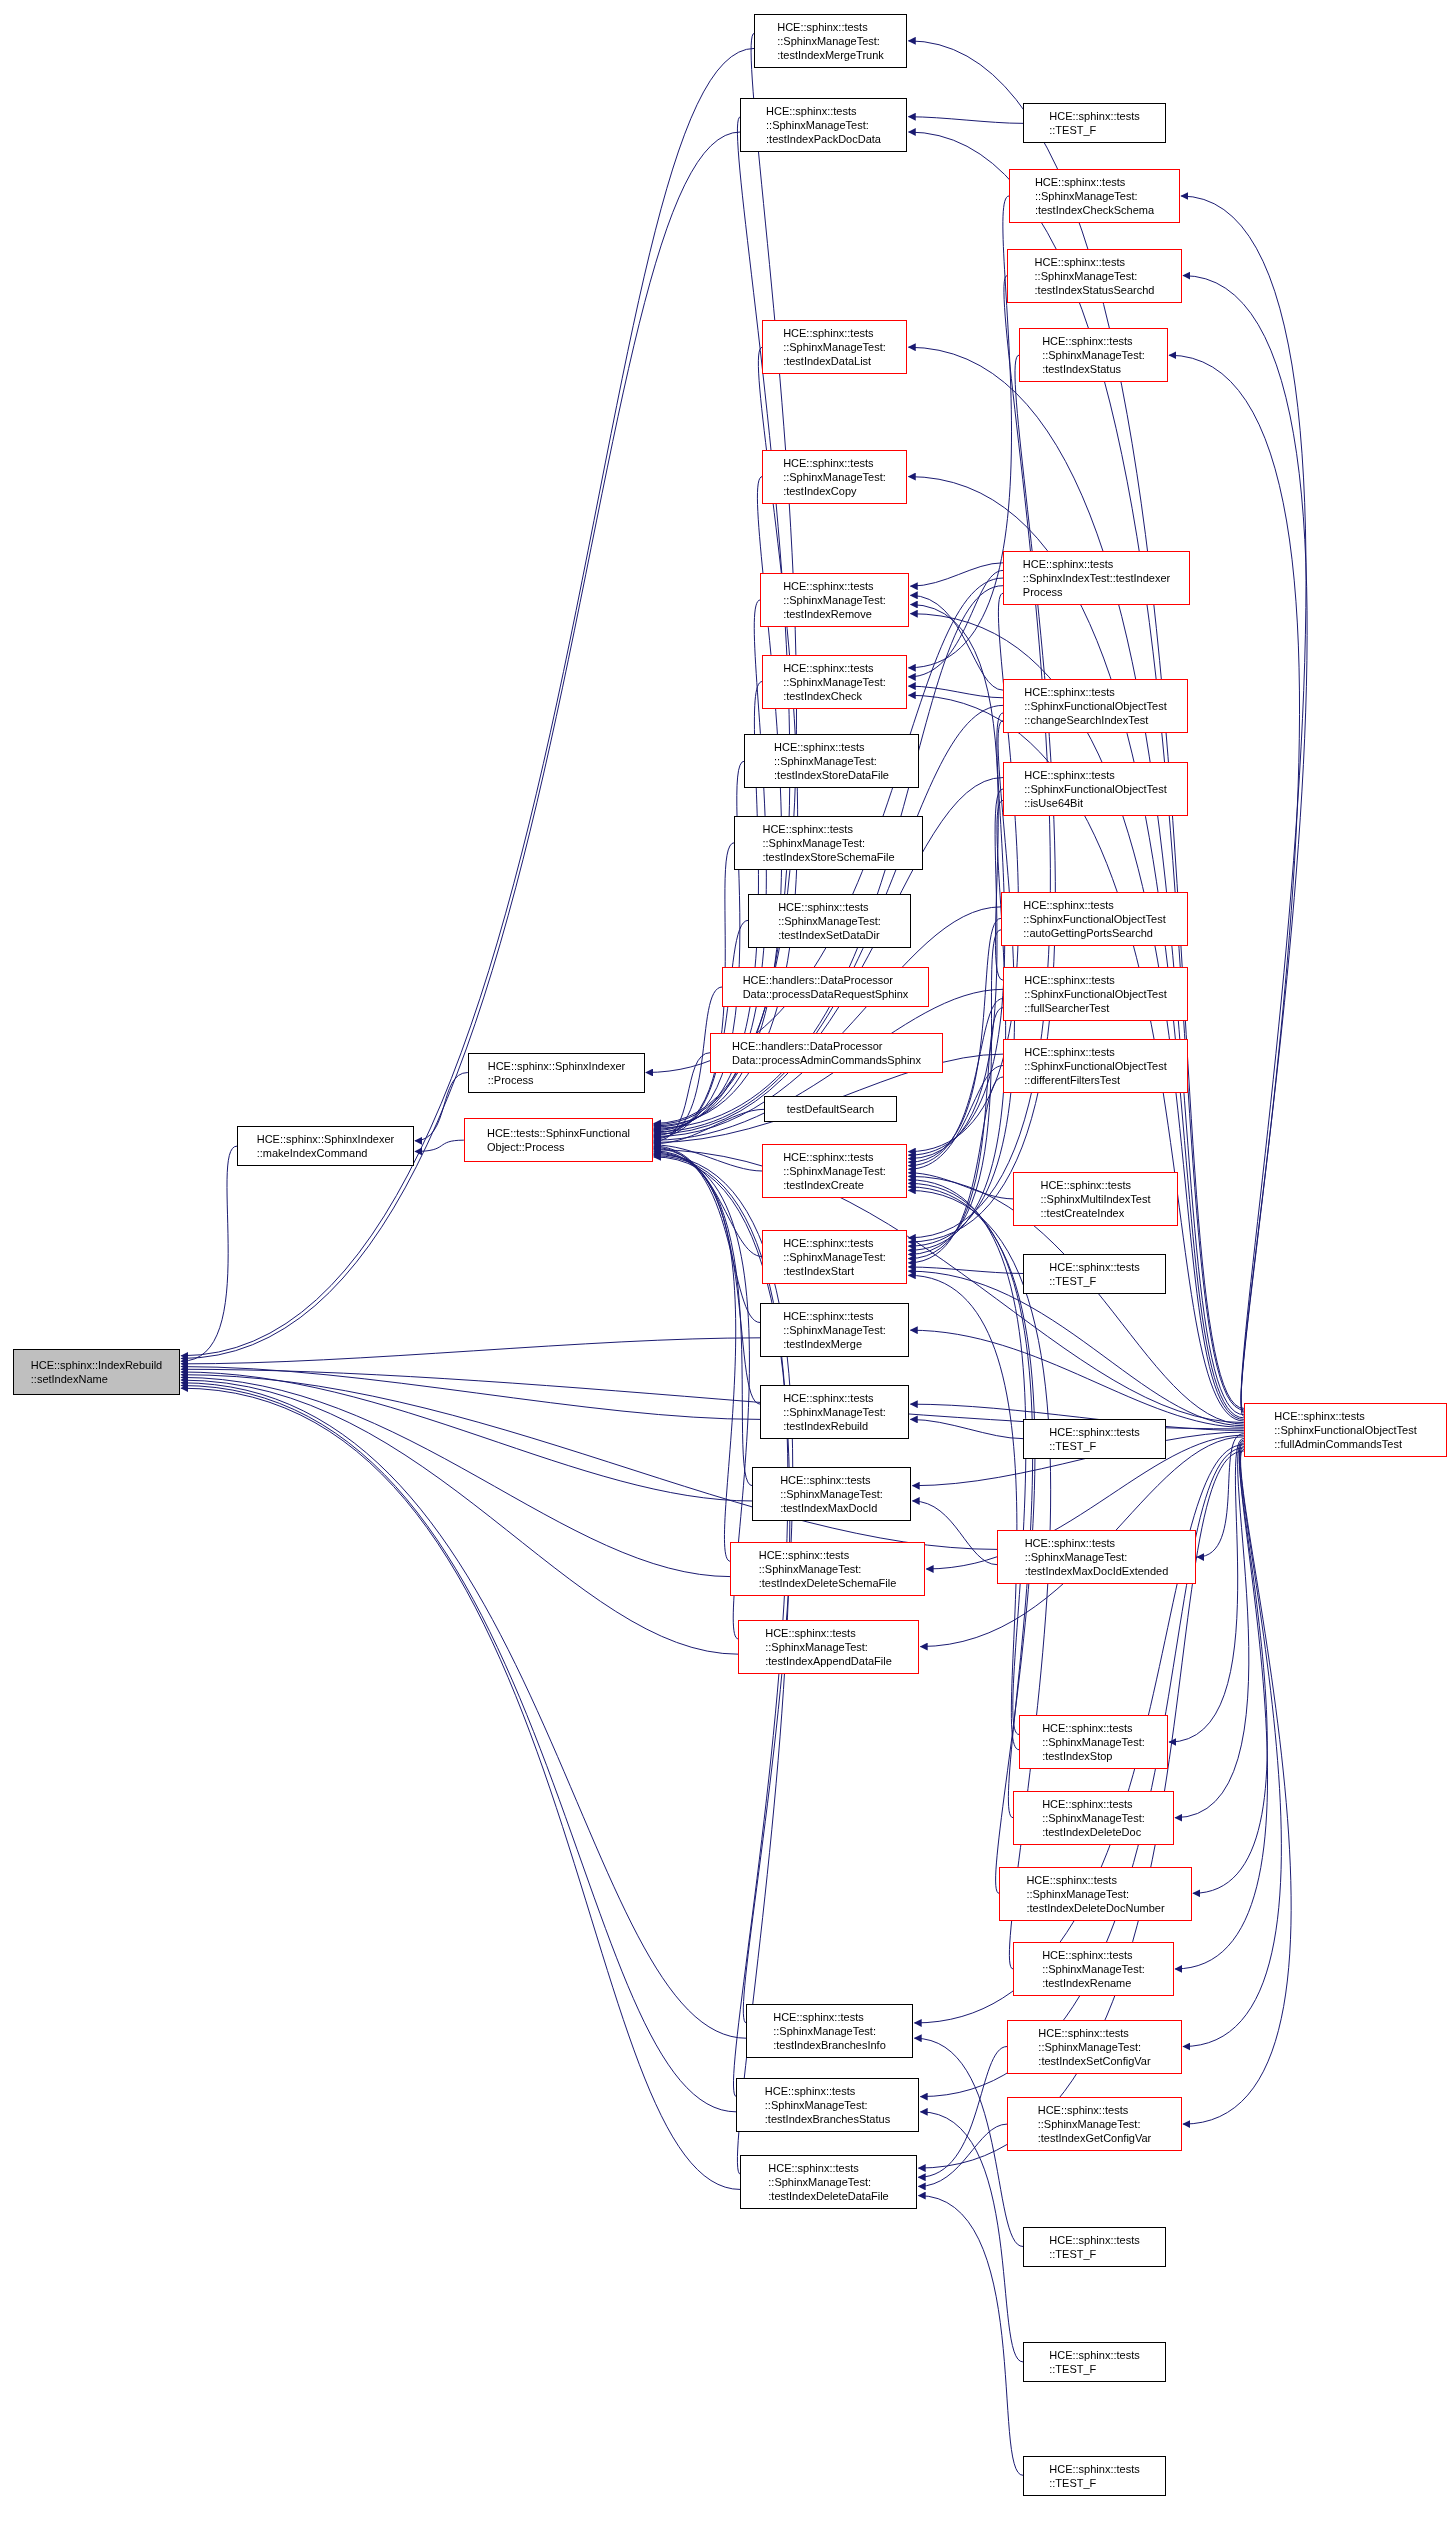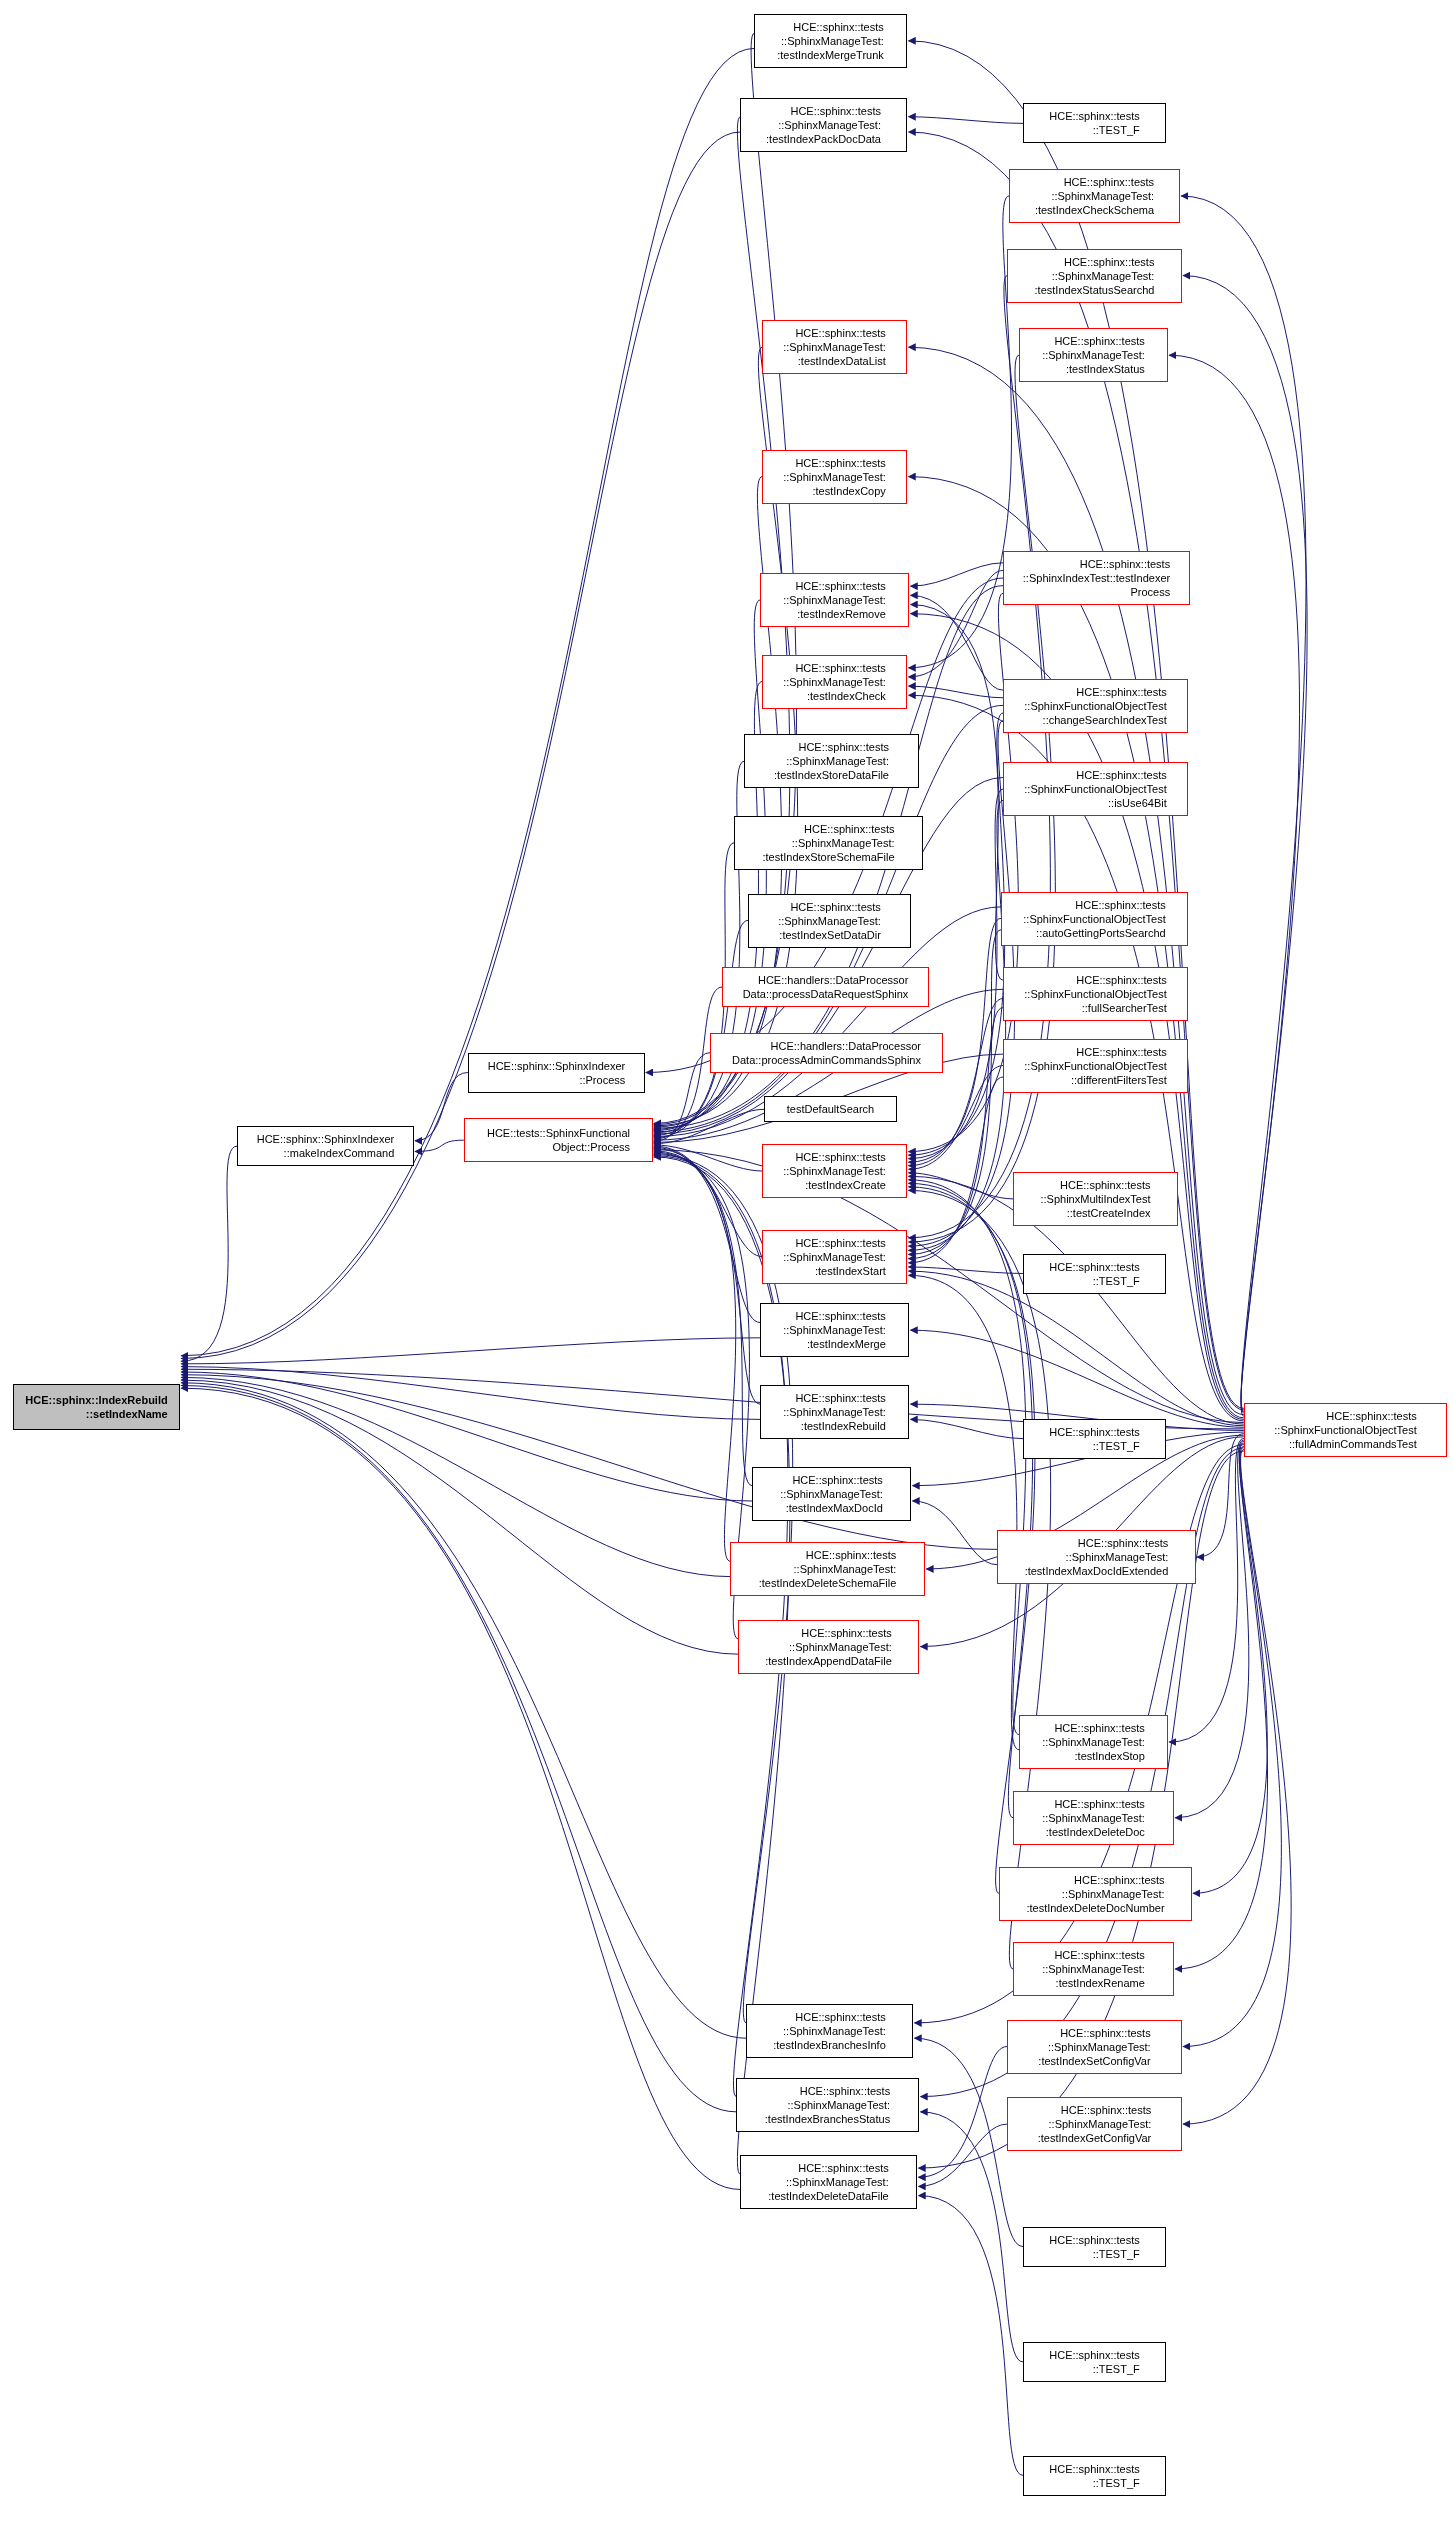--- a/index.html
+++ b/index.html
@@ -16,37 +16,36 @@
     stroke-width: 1;
   }
   #arrowhead path { fill: var(--edge-color, #191970); stroke: none; }
   #nodes { position: absolute; left: 0; top: 0; width: 100%; height: 100%; }
   .node {
     position: absolute;
     box-sizing: border-box;
     display: flex;
     align-items: center;
     justify-content: center;
-    text-align: right;
+    text-align: left;
     white-space: pre-line;
     font-size: 11px;
     line-height: 1.3;
     color: var(--text-color, #000000);
     background: var(--node-fill, #ffffff);
     border: 1px solid var(--node-border, #000000);
     padding: 1px 3px;
     cursor: pointer;
   }
   .node.red { border-color: var(--node-border-red, #ff0000); }
   .node.selected {
     background: var(--selected-fill, #bfbfbf);
     border-color: var(--node-border, #000000);
-    font-weight: bold;
+    font-weight: normal;
     cursor: default;
-    margin-top: 35px;
   }
 </style>
 </head>
 <body style="background: rgb(255, 255, 255);">
 
 <div id="diagram" style="width: 1454px; height: 2539px;">
   <svg id="edges" xmlns="http://www.w3.org/2000/svg" width="1454" height="2539" viewBox="0 0 1461 2552">
     <defs>
       <marker id="arrowhead" viewBox="0 0 10 10" refX="9" refY="5" markerWidth="8" markerHeight="8" orient="auto">
         <path d="M 0 0 L 10 5 L 0 10 z"></path>

